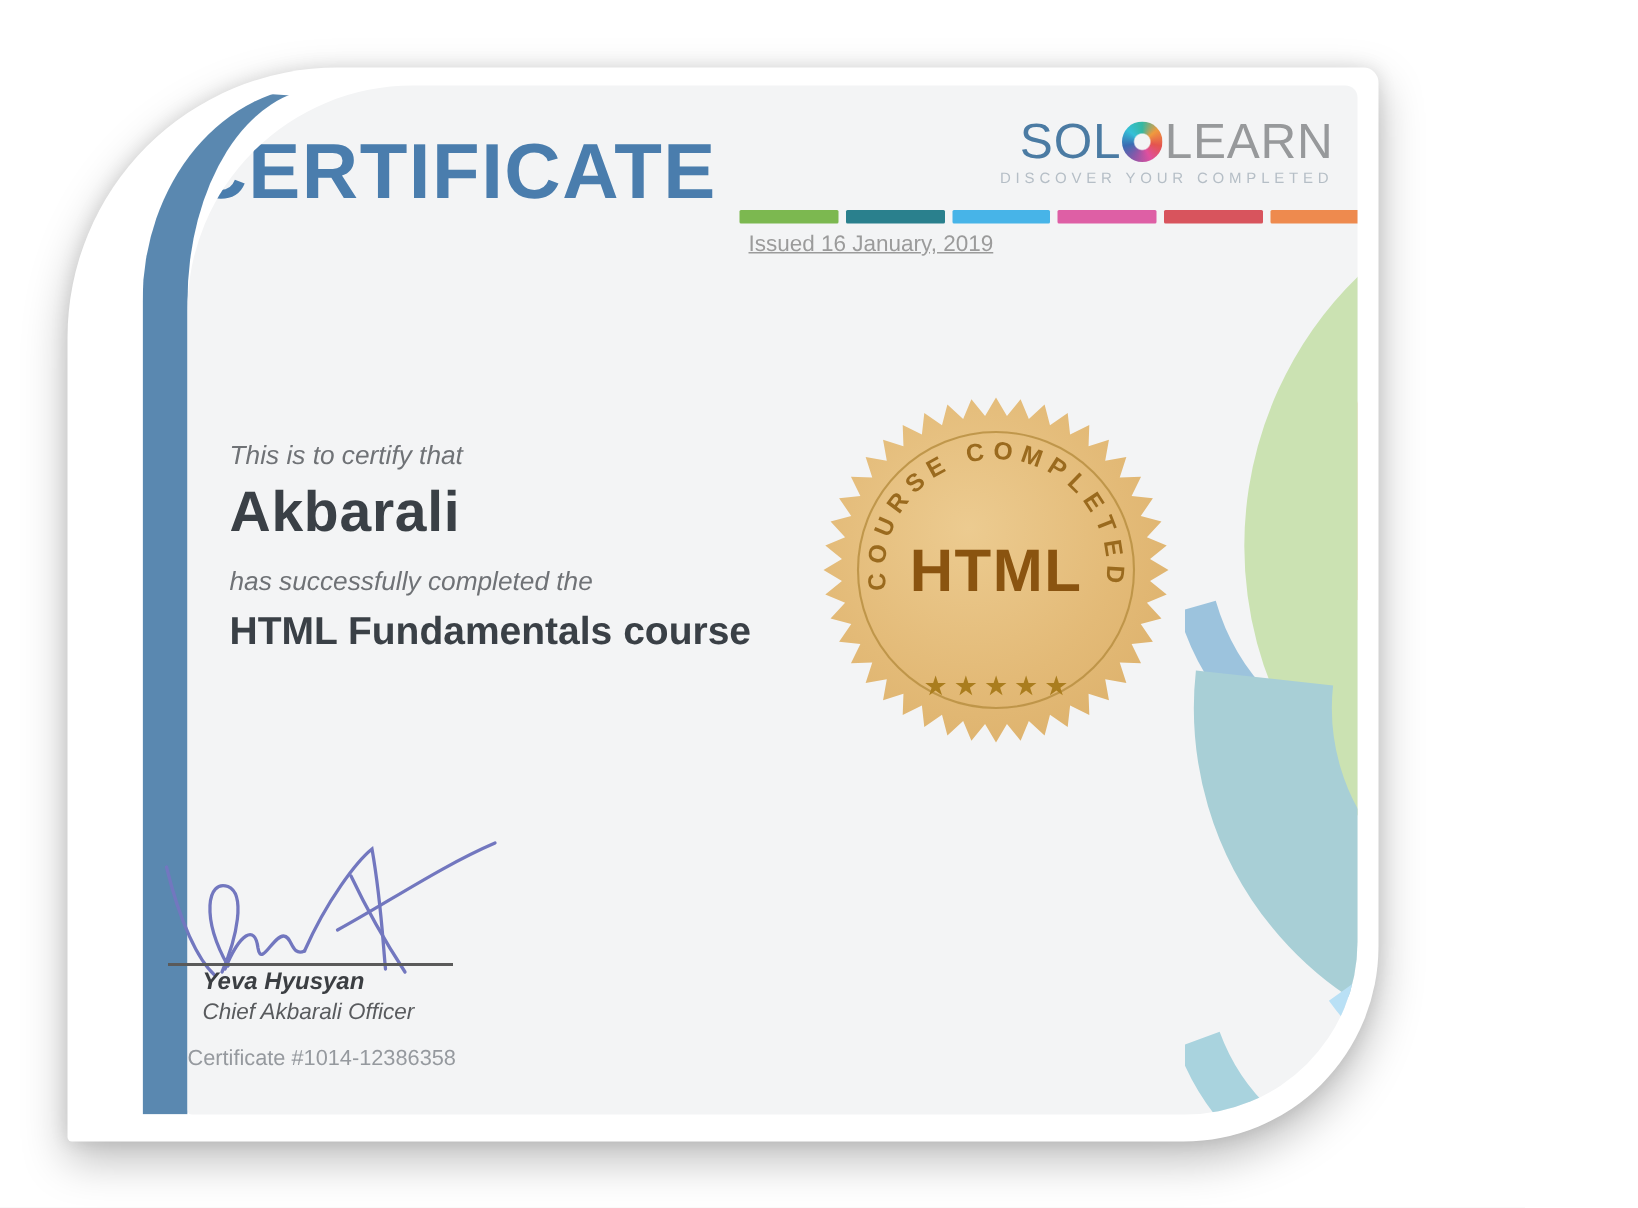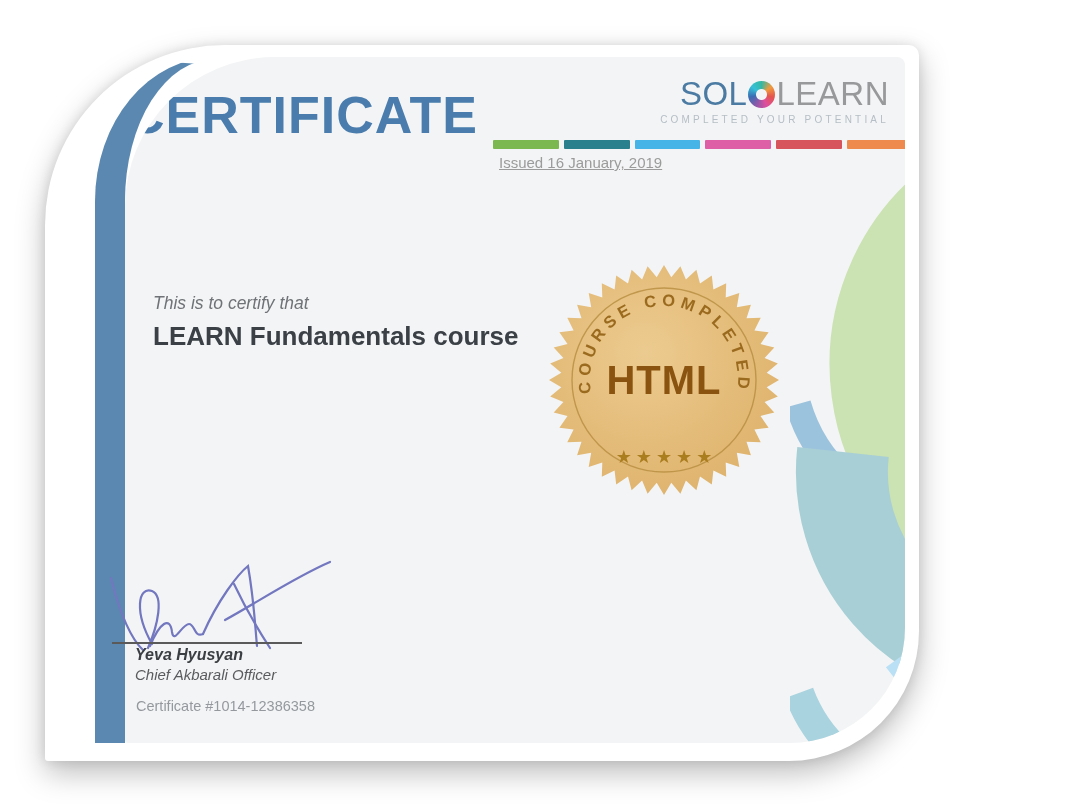--- a/index.html
+++ b/index.html
@@ -55,21 +55,21 @@
   .line-completed { margin-top:13px; }
   .course { font-weight:bold; font-size:26px; color:#3a4046; margin-top:7px; }
 
   .seal-svg { position:absolute; left:419px; top:203px; width:240px; height:240px; }
   .swirl-svg { position:absolute; left:665px; top:83px; width:240px; height:620px; }
 
   .sig-svg { position:absolute; left:55px; top:505px; width:360px; height:120px; }
   .sig-line { position:absolute; left:67px; top:597px; width:190px; height:2px; background:#5a5a5a; }
   .sig-name { position:absolute; left:90px; top:601px; font-style:italic; font-weight:bold; font-size:16px; color:#3b3e42; }
   .sig-role { position:absolute; left:90px; top:621px; font-style:italic; font-size:15px; color:#595b5e; }
-  .cert-no  { position:absolute; left:91px; top:653px; font-size:14.5px; color:#95999e; }
+  .cert-no  { position:absolute; left:80px; top:653px; font-size:14.5px; color:#95999e; }
 </style>
 </head>
 <body>
 
 <div class="card">
 
   <div class="blue-strip"></div>
 
   <div class="panel">
 
@@ -92,26 +92,28 @@
         <div style="background: rgb(222, 95, 165);"></div>
         <div style="background: rgb(216, 84, 93);"></div>
         <div style="background: rgb(238, 138, 78);"></div>
       </div>
     <div class="issued">Issued 16 January, 2019</div>
 
     <div class="logo">
       <div class="logo-line">
         <span>SOL</span><span class="logo-o"></span><span class="logo-learn">LEARN</span>
       </div>
-      <div class="tagline">COMPLETED YOUR POTENTIAL</div>
+      <div class="tagline">DISCOVER YOUR COMPLETED</div>
     </div>
 
     <div class="certify-block">
       <div class="line-certify">This is to certify that</div>
-      <div class="course">LEARN Fundamentals course</div>
+      <div class="recipient">Akbarali</div>
+      <div class="line-completed">has successfully completed the</div>
+      <div class="course">HTML Fundamentals course</div>
     </div>
 
     <svg class="seal-svg" viewBox="0 0 240 240">
       <defs>
         <radialGradient id="goldg" cx="42%" cy="38%" r="75%">
           <stop offset="0%" stop-color="#eccb90"></stop>
           <stop offset="60%" stop-color="#e3ba77"></stop>
           <stop offset="100%" stop-color="#dcb06a"></stop>
         </radialGradient>
         <path id="sealArc" d="M 59 162 A 74 74 0 1 1 181 162" fill="none"></path>

